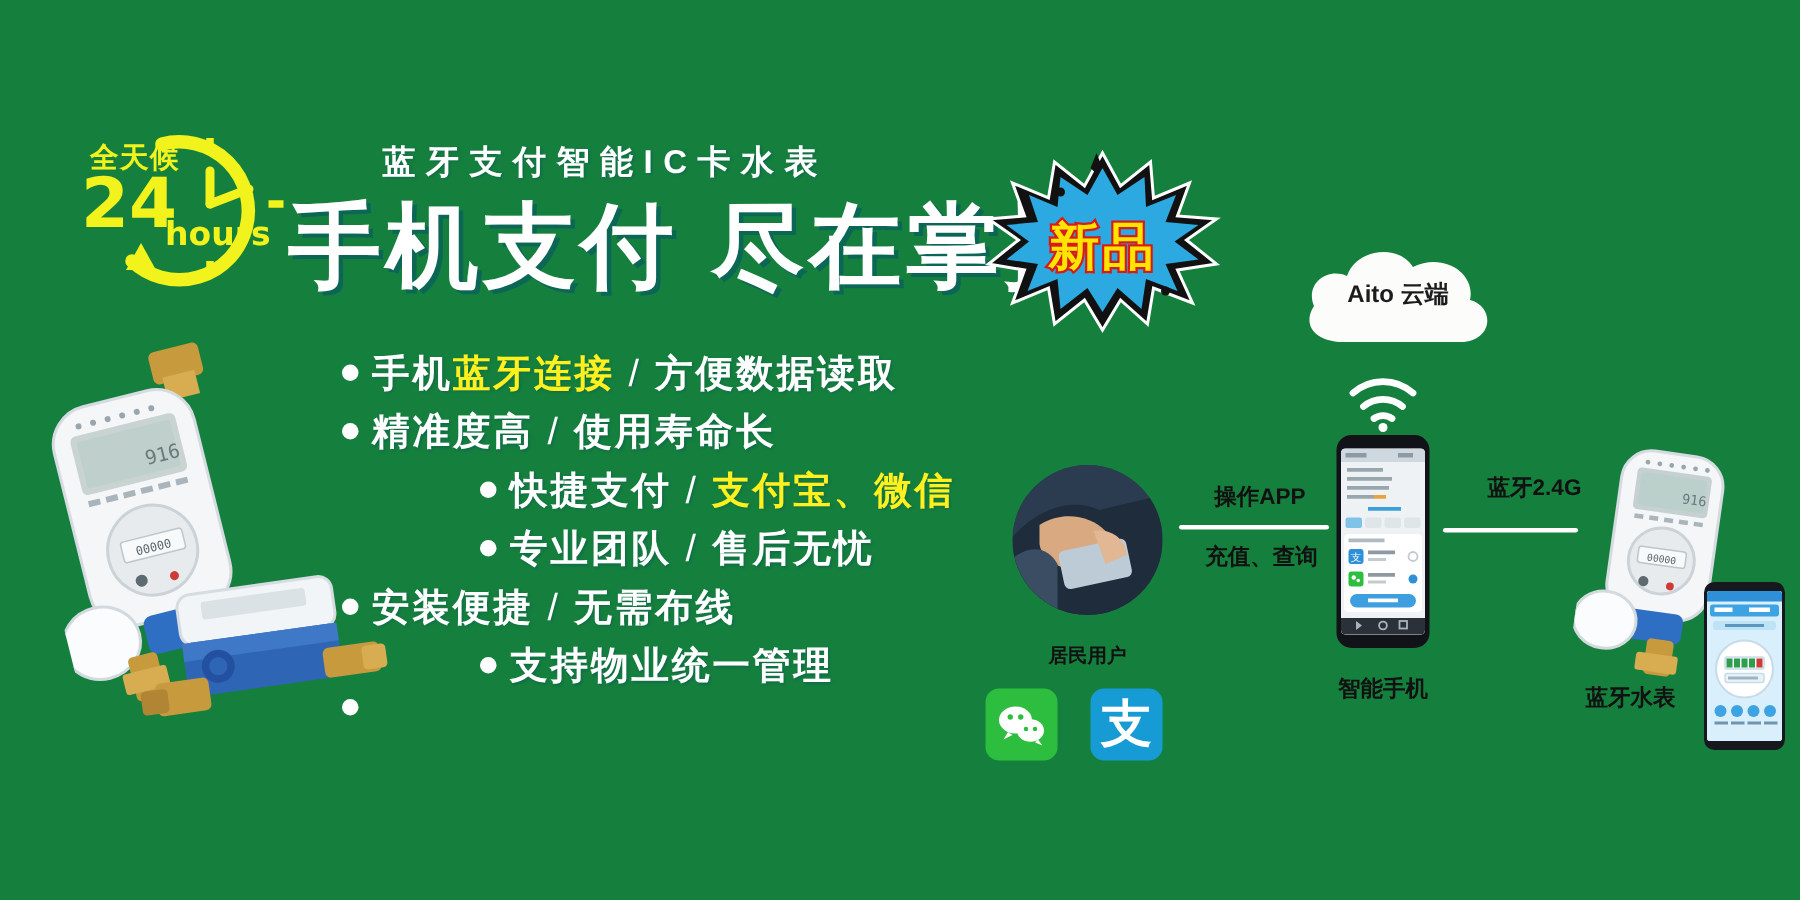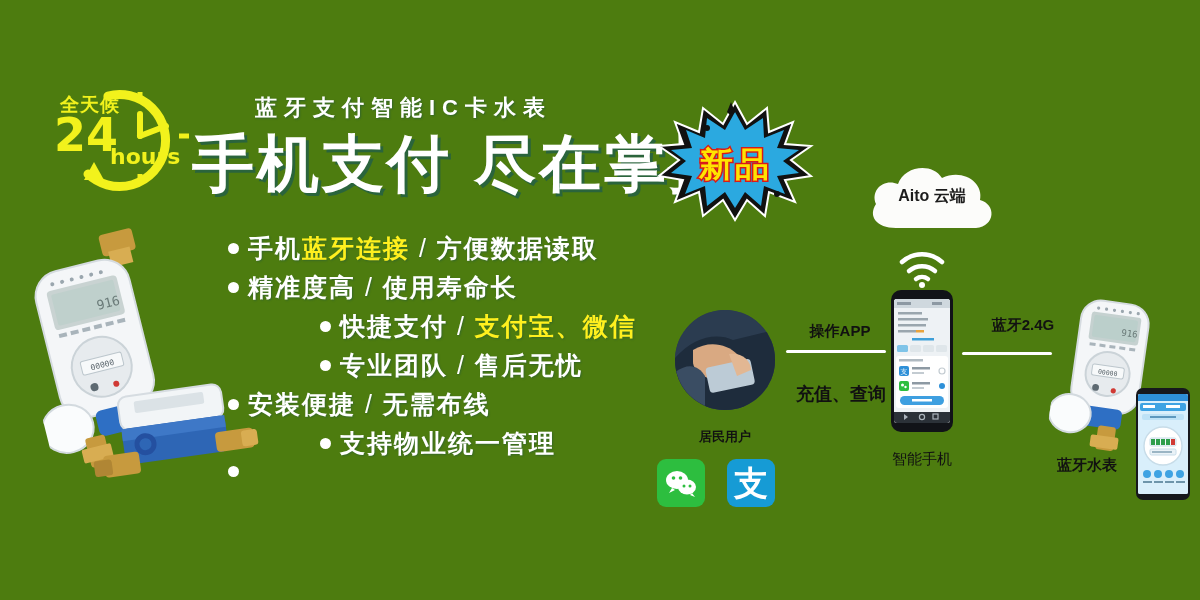--- a/index.html
+++ b/index.html
@@ -2,21 +2,21 @@
 <html><head>
 <meta charset="utf-8">
 <style>
   * { margin:0; padding:0; box-sizing:border-box; }
   html,body { width:1200px; height:600px; overflow:hidden; }
   body {
     font-family:"Liberation Sans", sans-serif;
     background:#1CAEEC;
     position:relative;
   }
-  .banner { position:relative; width:1200px; height:600px; background:#4d7c0f; overflow:hidden; }
+  .banner { position:relative; width:1200px; height:600px; background:#15803d; overflow:hidden; }
 
   
   .clock-badge { position:absolute; left:48px; top:82px; width:150px; height:110px; }
   .clock-badge svg { position:absolute; left:0; top:0; }
   .clock-top { position:absolute; left:12px; top:10px; font-size:19px; font-weight:bold; color:#F2F21C; letter-spacing:1px; }
   .clock-24 { position:absolute; left:6px; top:30px; font-size:46px; font-weight:bold; color:#F2F21C; font-family:"DejaVu Sans", sans-serif; line-height:1; }
   .clock-hours { position:absolute; left:62px; top:62px; font-size:22px; font-weight:bold; color:#F2F21C; font-family:"DejaVu Sans", sans-serif; }
 
   
   .subtitle {
@@ -75,27 +75,27 @@
     overflow:hidden; background:#2a3c52;
   }
   .user-circle .photo { position:absolute; inset:0; }
   .label-user { position:absolute; left:660px; top:428px; width:130px; text-align:center;
                 font-size:13px; font-weight:bold; color:#111; }
 
   .flow-top { position:absolute; left:792px; top:322px; width:96px; text-align:center;
               font-size:15px; font-weight:bold; color:#111; }
   .flow-line-1 { position:absolute; left:786px; top:350px; width:100px; height:3px; background:#ffffff; border-radius:2px; }
   .flow-bot { position:absolute; left:786px; top:362px; width:110px; text-align:center;
-              font-size:18px; font-weight:bold; color:#111;margin-top:20px; }
+              font-size:15px; font-weight:bold; color:#111; }
 
   .phone-big { position:absolute; left:891px; top:290px; width:62px; height:142px;
                background:#111318; border-radius:10px; padding:9px 3px; }
   .phone-screen { width:100%; height:100%; background:#e9eef2; border-radius:3px; position:relative; overflow:hidden; }
   .label-phone { position:absolute; left:862px; top:450px; width:120px; text-align:center;
-                 font-size:15px; font-weight:normal; color:#111; }
+                 font-size:15px; font-weight:bold; color:#111; }
 
   .flow-top-2 { position:absolute; left:968px; top:316px; width:110px; text-align:center;
                 font-size:15px; font-weight:bold; color:#111; }
   .flow-line-2 { position:absolute; left:962px; top:352px; width:90px; height:3px; background:#ffffff; border-radius:2px; }
 
   .meter-right { position:absolute; left:1055px; top:298px; width:105px; height:160px; transform:rotate(8deg); }
   .label-meter { position:absolute; left:1022px; top:456px; width:130px; text-align:center;
                  font-size:15px; font-weight:bold; color:#111; }
 
   .phone-small { position:absolute; left:1136px; top:388px; width:54px; height:112px;

